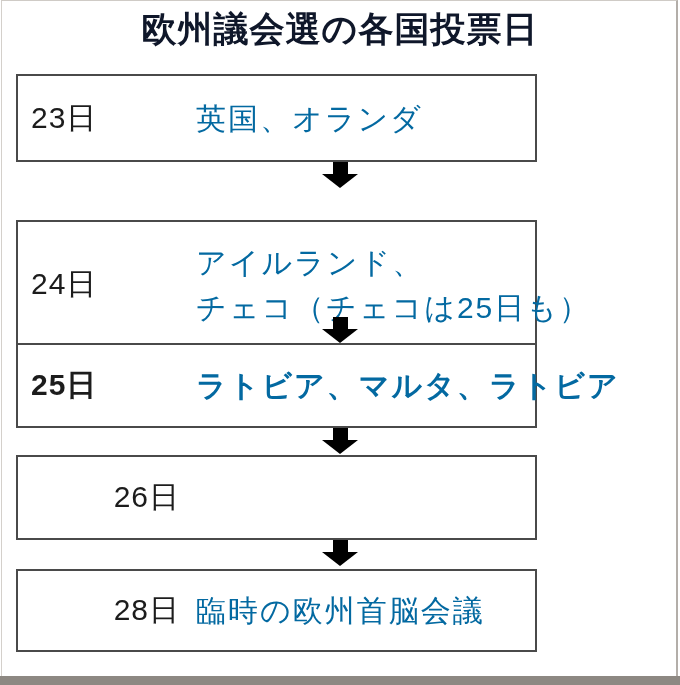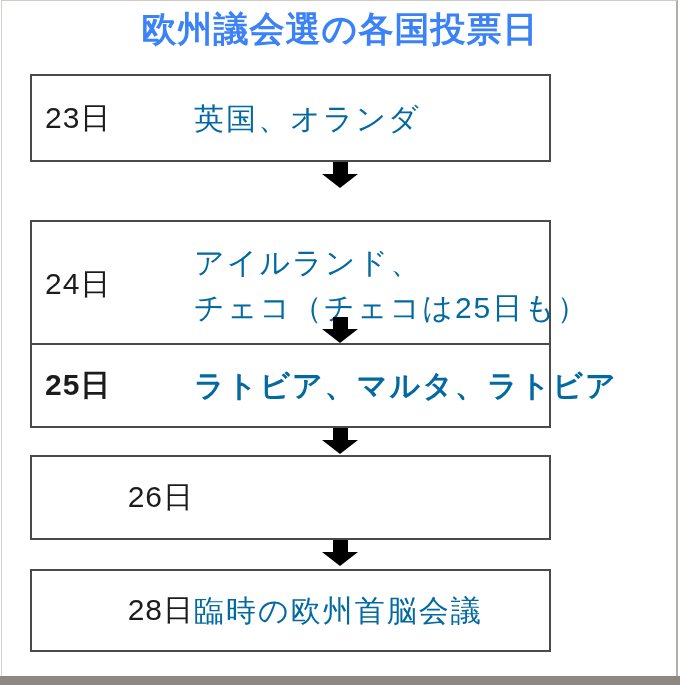--- a/index.html
+++ b/index.html
@@ -39,33 +39,34 @@
     background: #8d8882;
   }
   .title {
     position: absolute;
     top: 6px;
     left: 0;
     width: 680px;
     text-align: center;
     font-size: 35px;
     font-weight: bold;
-    color: #3b82f6;
+    color: #0f172a;
     letter-spacing: 1px;
     font-family: Liberation Mono, monospace;
   }
   .step-box {
     position: absolute;
-    left: 30px;
+    left: 16px;
     width: 521px;
     box-sizing: border-box;
     border: 2px solid #4a4a4a;
     background: #ffffff;
     display: flex;
     align-items: center;
+    gap: 16px;
   }
   .date-label {
     flex: 0 0 162px;
     padding-left: 13px;
     box-sizing: border-box;
     font-size: 30px;
     color: #1c1c1c;
     letter-spacing: 1px;
     white-space: nowrap;
   }

